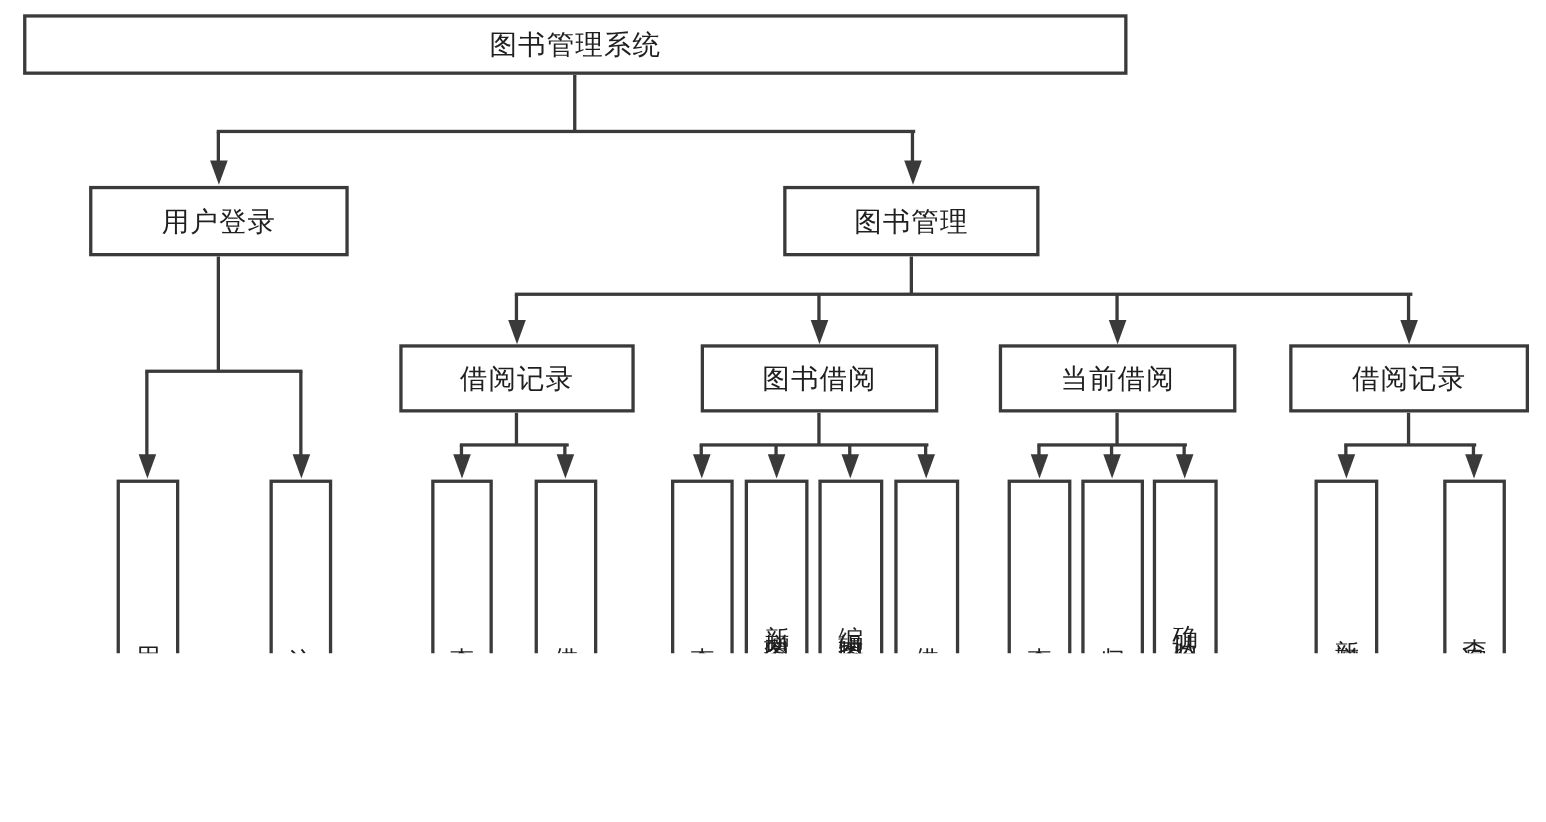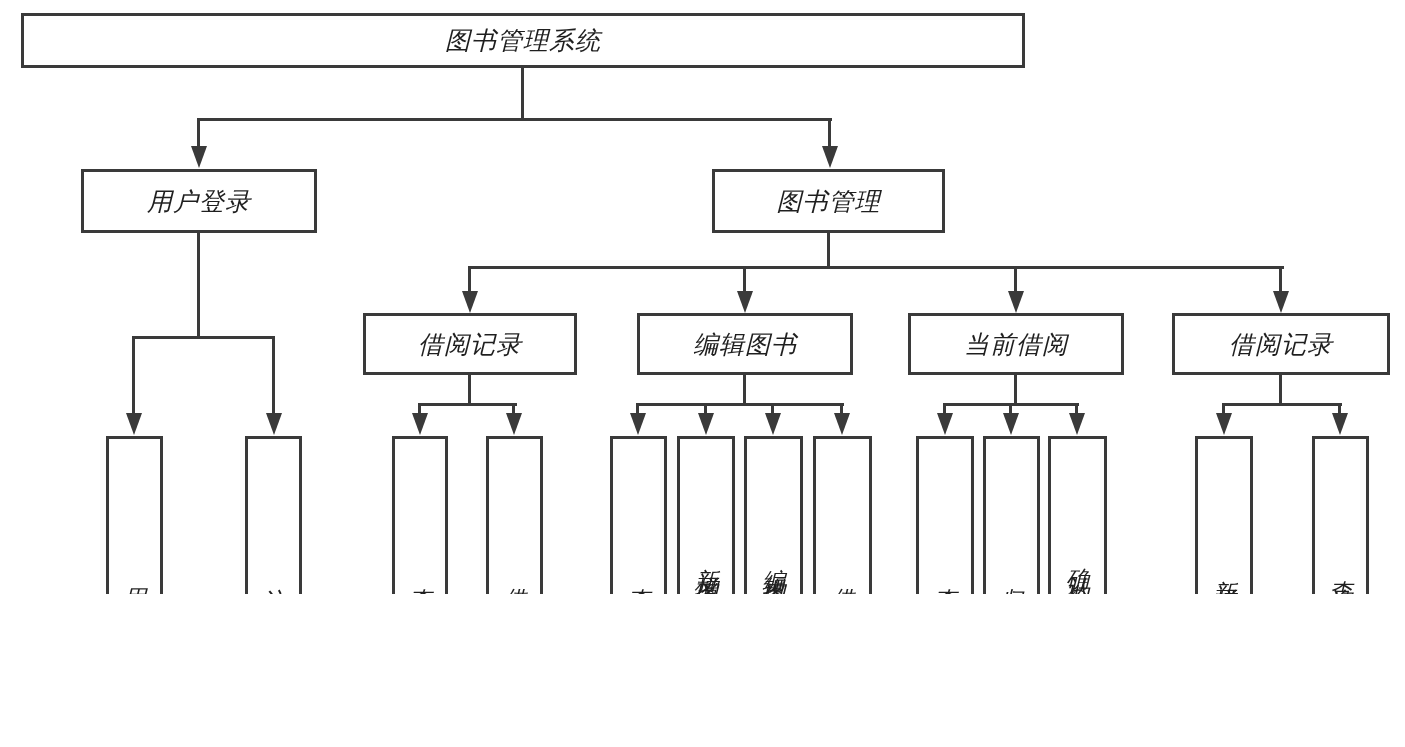--- a/index.html
+++ b/index.html
@@ -7,21 +7,20 @@
     --text:#1f1f1f;
     --bg:#ffffff;
   }
   html,body{margin:0;padding:0;background:var(--bg);}
   body{font-family:"Liberation Sans","DejaVu Sans",sans-serif;}
   .canvas{
     position:relative;
     width:1405px;height:594px;
     background:var(--bg);
     overflow:hidden;
-    font-style:italic;
   }
   
   .box{
     position:absolute;
     box-sizing:border-box;
     border:3px solid var(--line);
     background:var(--bg);
     display:flex;
     align-items:center;
     justify-content:center;
@@ -134,21 +133,21 @@
     <span class="hlabel">用户登录</span>
   </div>
   <div class="box" style="left:712px;top:169px;width:233px;height:64px;">
     <span class="hlabel">图书管理</span>
   </div>
 
   <div class="box" style="left:363px;top:313px;width:214px;height:62px;">
     <span class="hlabel">借阅记录</span>
   </div>
   <div class="box" style="left:637px;top:313px;width:216px;height:62px;">
-    <span class="hlabel">编辑图书</span>
+    <span class="hlabel">图书借阅</span>
   </div>
   <div class="box" style="left:908px;top:313px;width:216px;height:62px;">
     <span class="hlabel">当前借阅</span>
   </div>
   <div class="box" style="left:1172px;top:313px;width:218px;height:62px;">
     <span class="hlabel">借阅记录</span>
   </div>
 
   <div class="box leaf" style="left:106px;top:436px;width:57px;height:300px;">
     <span class="vlabel">用户登录</span>

